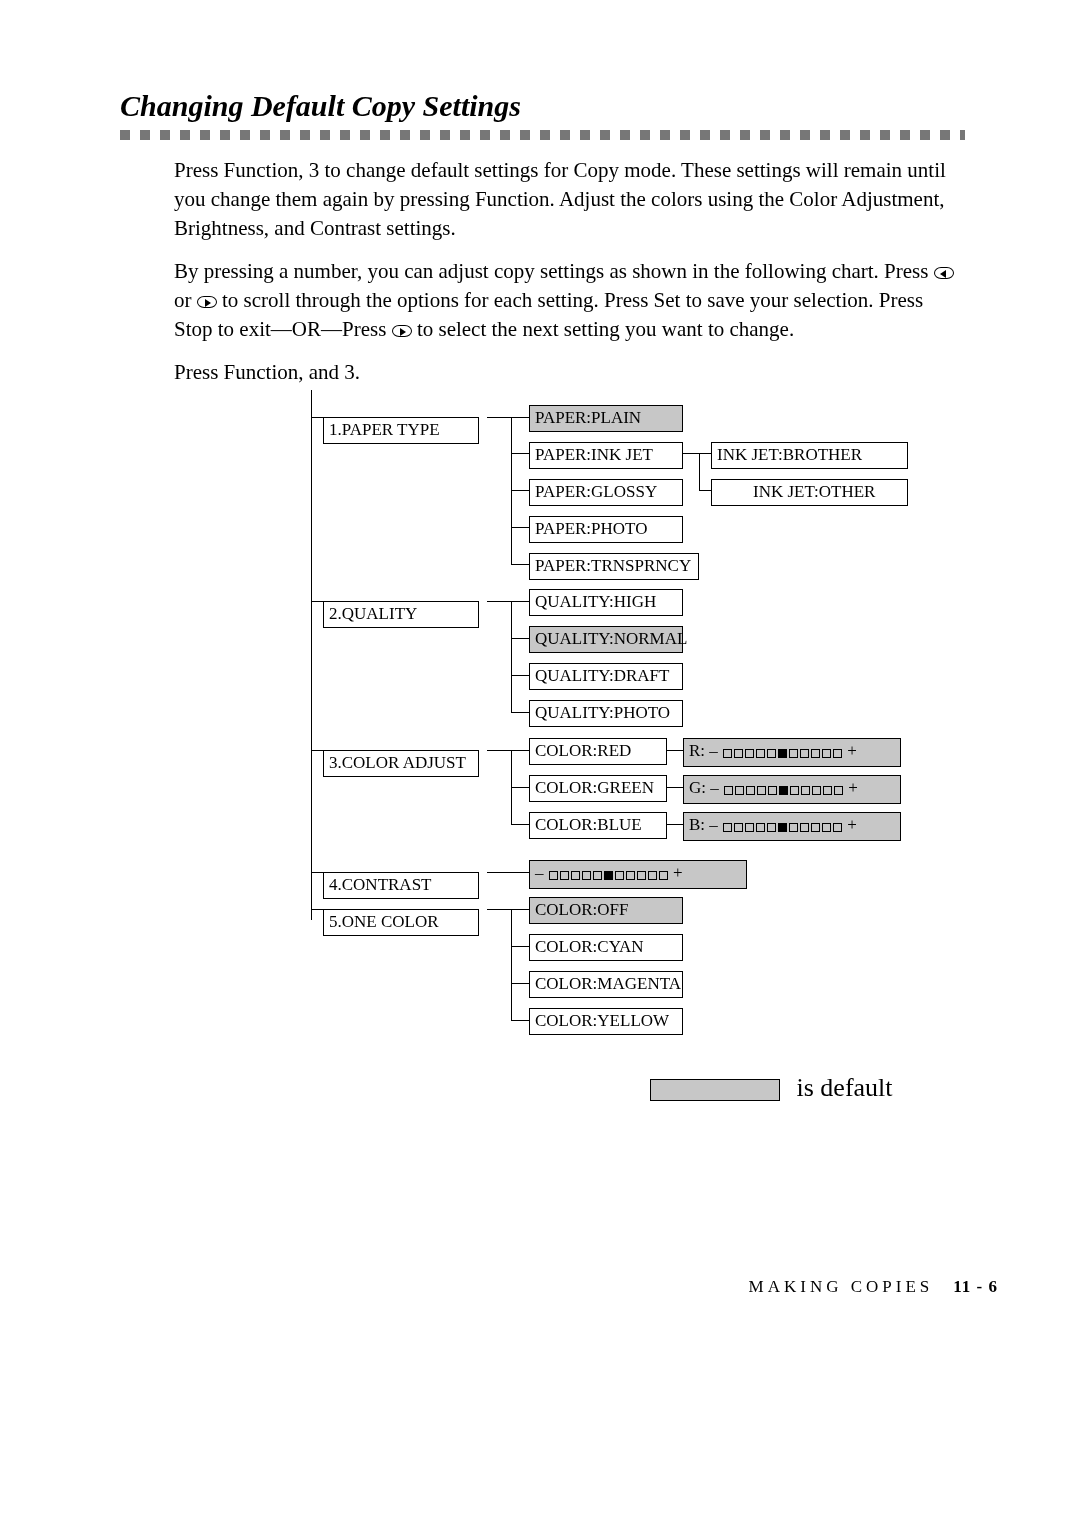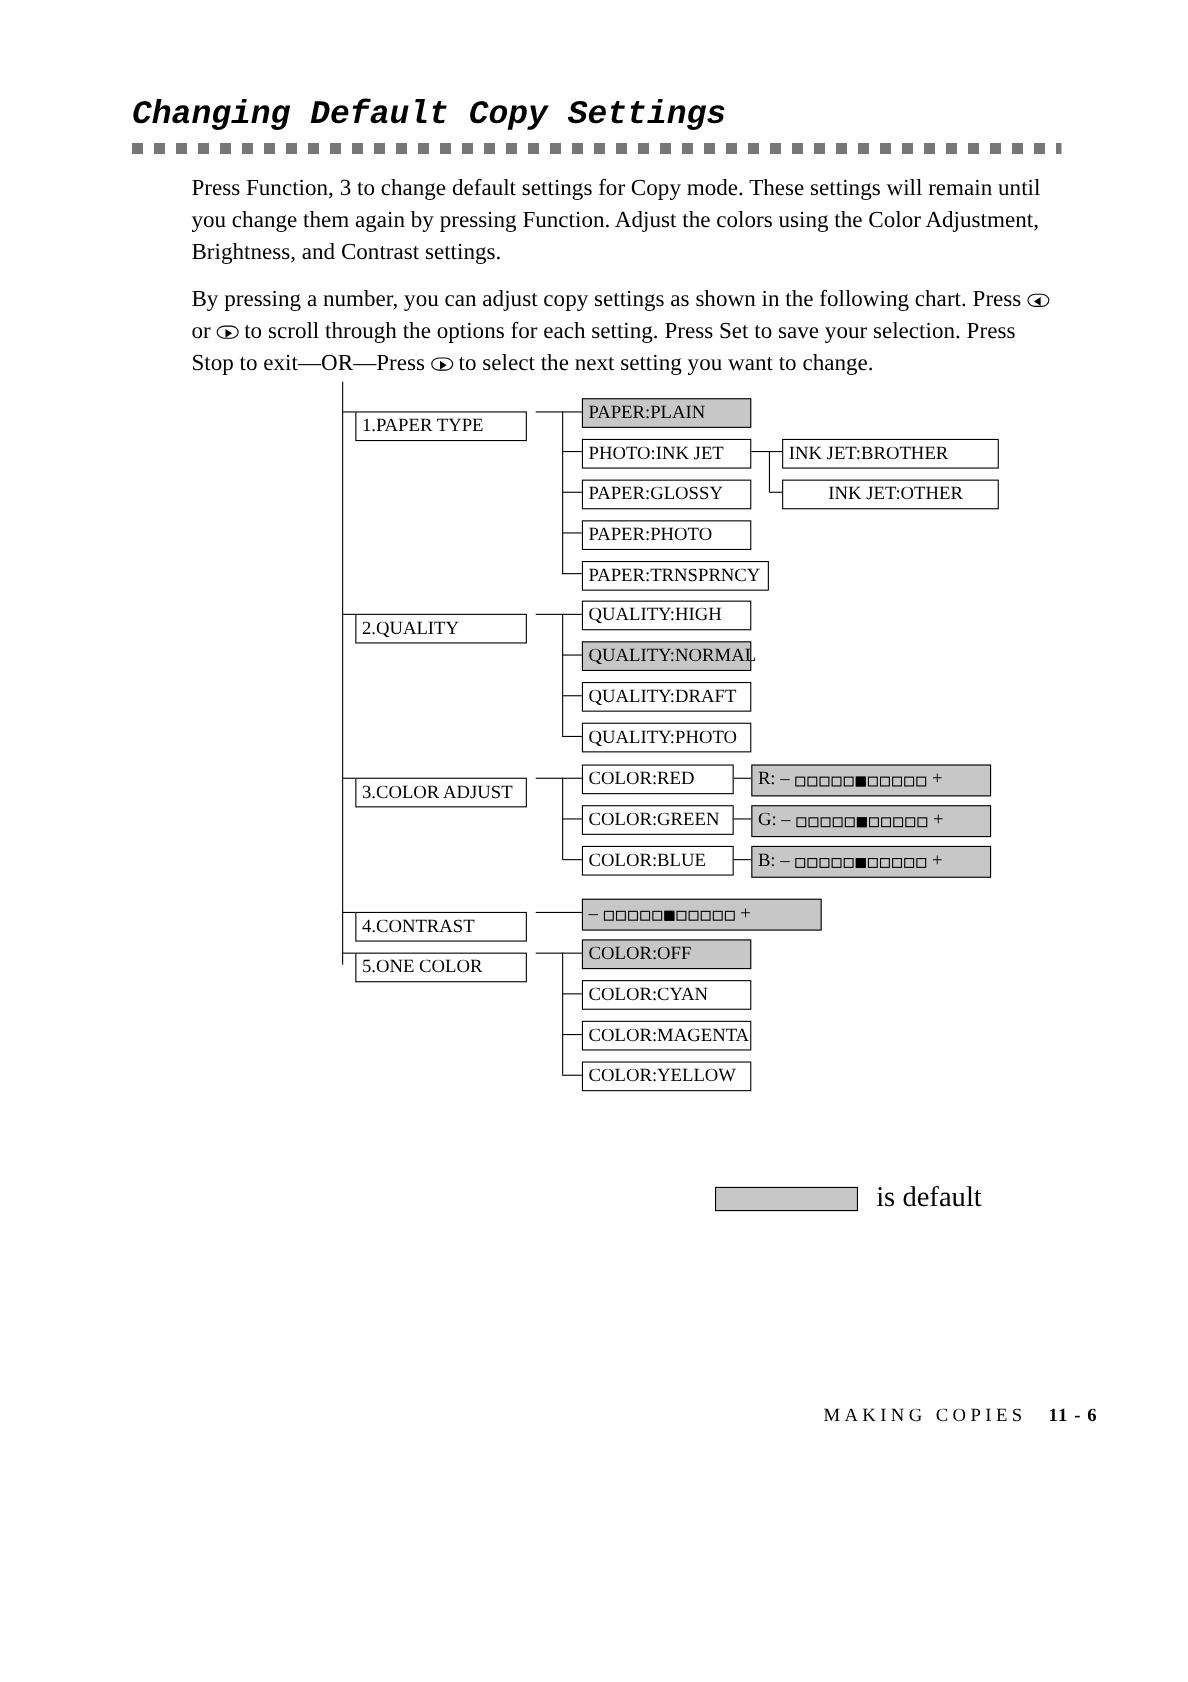--- a/index.html
+++ b/index.html
@@ -16,21 +16,21 @@
     position: relative;
   }
   .page {
     position: absolute;
     left: 120px;
     top: 85px;
     width: 845px;
   }
   h1 {
     margin: 0 0 2px 0;
-    font-family: Liberation Mono, monospace;
+    font-family: Liberation Serif, serif;
     font-style: italic;
     font-weight: 700;
     font-size: 30px;
   }
   .dots {
     height: 10px;
     margin: 4px 0 16px 0;
     background-image: repeating-linear-gradient(
       to right,
       #777 0 10px,
@@ -140,20 +140,23 @@
   <div class="dots"></div>
 
   <p class="para">
     <span>Press </span><b>Function</b><span>, </span><b>3</b><span> to change default settings for Copy mode. These settings will remain until you change them again by pressing </span><b>Function</b><span>. Adjust the colors using the Color Adjustment, Brightness, and Contrast settings.</span>
   </p>
 
   <p class="para">
     <span>By pressing a number, you can adjust copy settings as shown in the following chart. Press </span><span class="larrow"></span><span> or </span><span class="rarrow"></span><span> to scroll through the options for each setting. Press </span><b>Set</b><span> to save your selection. Press </span><b>Stop</b><span> to exit—</span><b>OR</b><span>—Press </span><span class="rarrow"></span><span> to select the next setting you want to change.</span>
   </p>
 
+  <p class="para">
+    <span>Press </span><b>Function</b><span>, and </span><b>3</b><span>.</span>
+  </p>
 
   <div class="diagram">
 
     <div class="vline" style="left:96px; top:-15px; height:530px;"></div>
 
     <div class="cell c1" style="top:0;">1.PAPER TYPE</div>
     <div class="cell c1" style="top:184px;">2.QUALITY</div>
     <div class="cell c1" style="top:333px;">3.COLOR ADJUST</div>
     <div class="cell c1" style="top:455px;">4.CONTRAST</div>
     <div class="cell c1" style="top:492px;">5.ONE COLOR</div>
@@ -164,21 +167,21 @@
     <div class="hline" style="left:96px; top:467px; width:12px;"></div>
     <div class="hline" style="left:96px; top:504px; width:12px;"></div>
 
     <div class="hline" style="left:272px; top:12px; width:42px;"></div>
     <div class="vline" style="left:296px; top:12px; height:148px;"></div>
     <div class="hline" style="left:296px; top:48px; width:18px;"></div>
     <div class="hline" style="left:296px; top:85px; width:18px;"></div>
     <div class="hline" style="left:296px; top:122px; width:18px;"></div>
     <div class="hline" style="left:296px; top:159px; width:18px;"></div>
     <div class="cell c2 shade" style="top:0;">PAPER:PLAIN</div>
-    <div class="cell c2" style="top:37px;">PHOTO:INK JET</div>
+    <div class="cell c2" style="top:37px;">PAPER:INK JET</div>
     <div class="cell c2" style="top:74px;">PAPER:GLOSSY</div>
     <div class="cell c2" style="top:111px;">PAPER:PHOTO</div>
     <div class="cell c2w" style="top:148px;">PAPER:TRNSPRNCY</div>
 
     <div class="hline" style="left:468px; top:48px; width:28px;"></div>
     <div class="vline" style="left:484px; top:48px; height:37px;"></div>
     <div class="hline" style="left:484px; top:85px; width:12px;"></div>
     <div class="cell cx" style="top:37px; left:496px;">INK JET:BROTHER</div>
     <div class="cell cx" style="top:74px; left:496px;padding-left:41px;">INK JET:OTHER</div>
 

